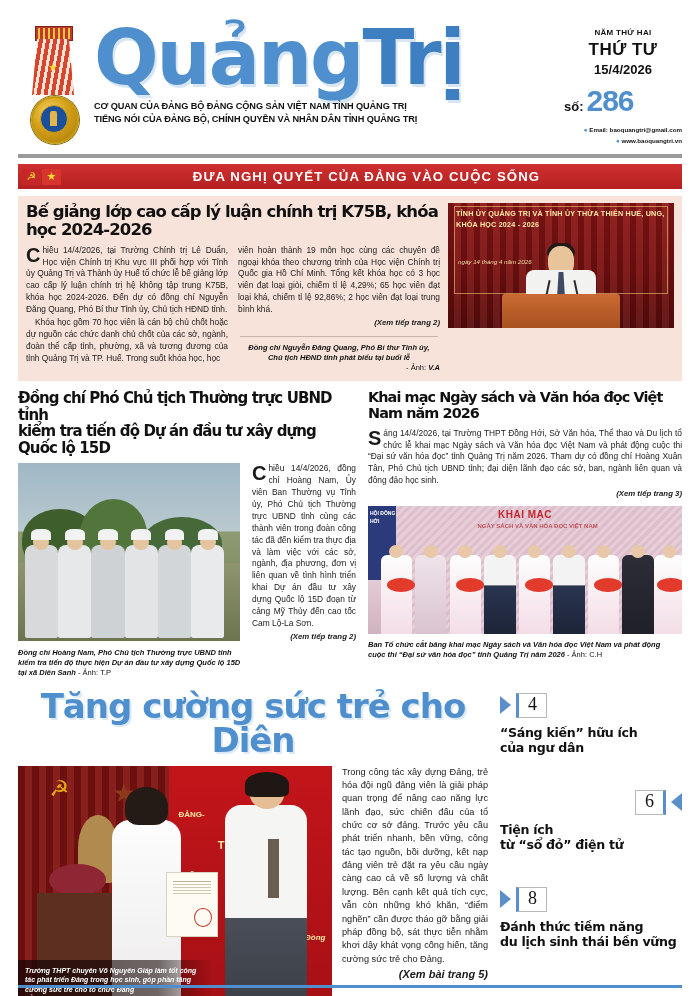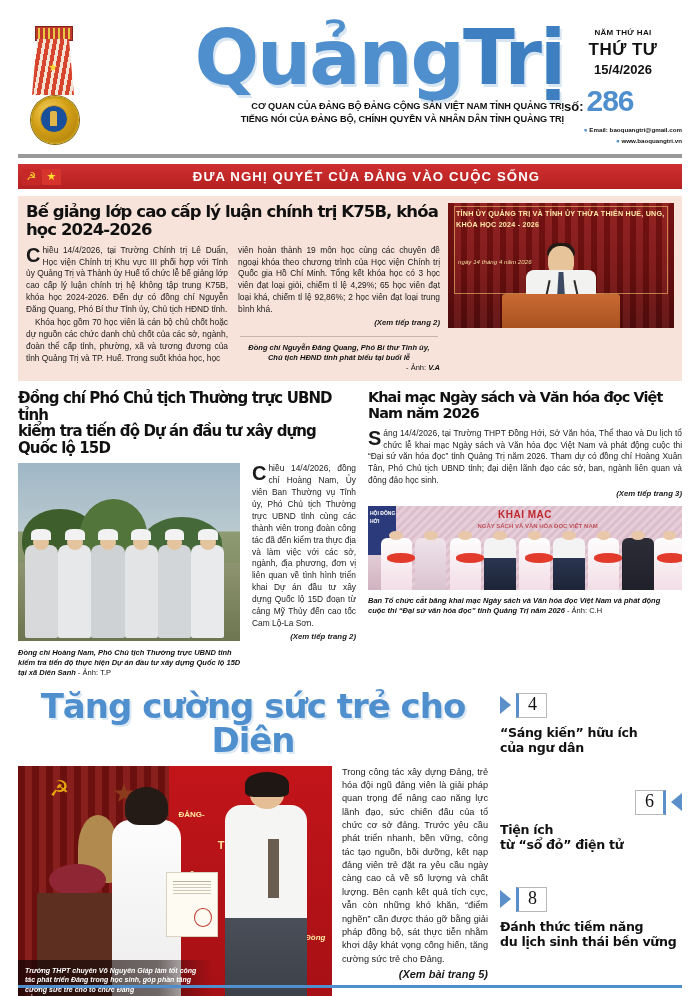--- a/index.html
+++ b/index.html
@@ -97,21 +97,20 @@
     left: 17px; top: 13px;
     width: 7px; height: 15px;
     background: #e2b64a;
     border-radius: 2px 2px 0 0;
   }
 
   .title-block {
     flex: 1 1 auto;
     padding-left: 6px;
     position: relative;
-    text-align: right;
   }
   .paper-title {
     font-family: "DejaVu Sans", sans-serif;
     font-weight: 700;
     font-size: 76px;
     line-height: 0.96;
     letter-spacing: -2px;
     color: #4f8fcd;
     text-shadow: 2px 3px 0 #d8e6f3;
     margin: 0;
@@ -382,21 +381,21 @@
   }
   .ph-field .fig::after {
     content:""; position:absolute; left:20%; top:-17%;
     width:60%; height:12%; background:#f2f2f2; border-radius:40% 40% 0 0;
   }
   .s2-caption { margin-top: 6px; }
 
   
   .story3 .headline { font-size: 14.4px; line-height:1.1; }
   .s3-text { margin-top: 6px; }
-  .s3-photo { height: 84px; margin-top: 7px; }
+  .s3-photo { height: 128px; margin-top: 7px; }
 
   
   .ph-ribbon { background: linear-gradient(180deg,#d8b9c7 0%,#e9d3dc 45%,#cfb3bf 100%); position:relative;}
   .ph-ribbon .backdrop {
     position:absolute; left:9%; right:0; top:0; bottom:0;
     background: repeating-linear-gradient(135deg,#e6cdd8 0 3px,#dcbfcd 3px 6px);
   }
   .ph-ribbon .side {
     position:absolute; left:0; top:0; width:9%; height:58%;
     background:#2b3a7a;

